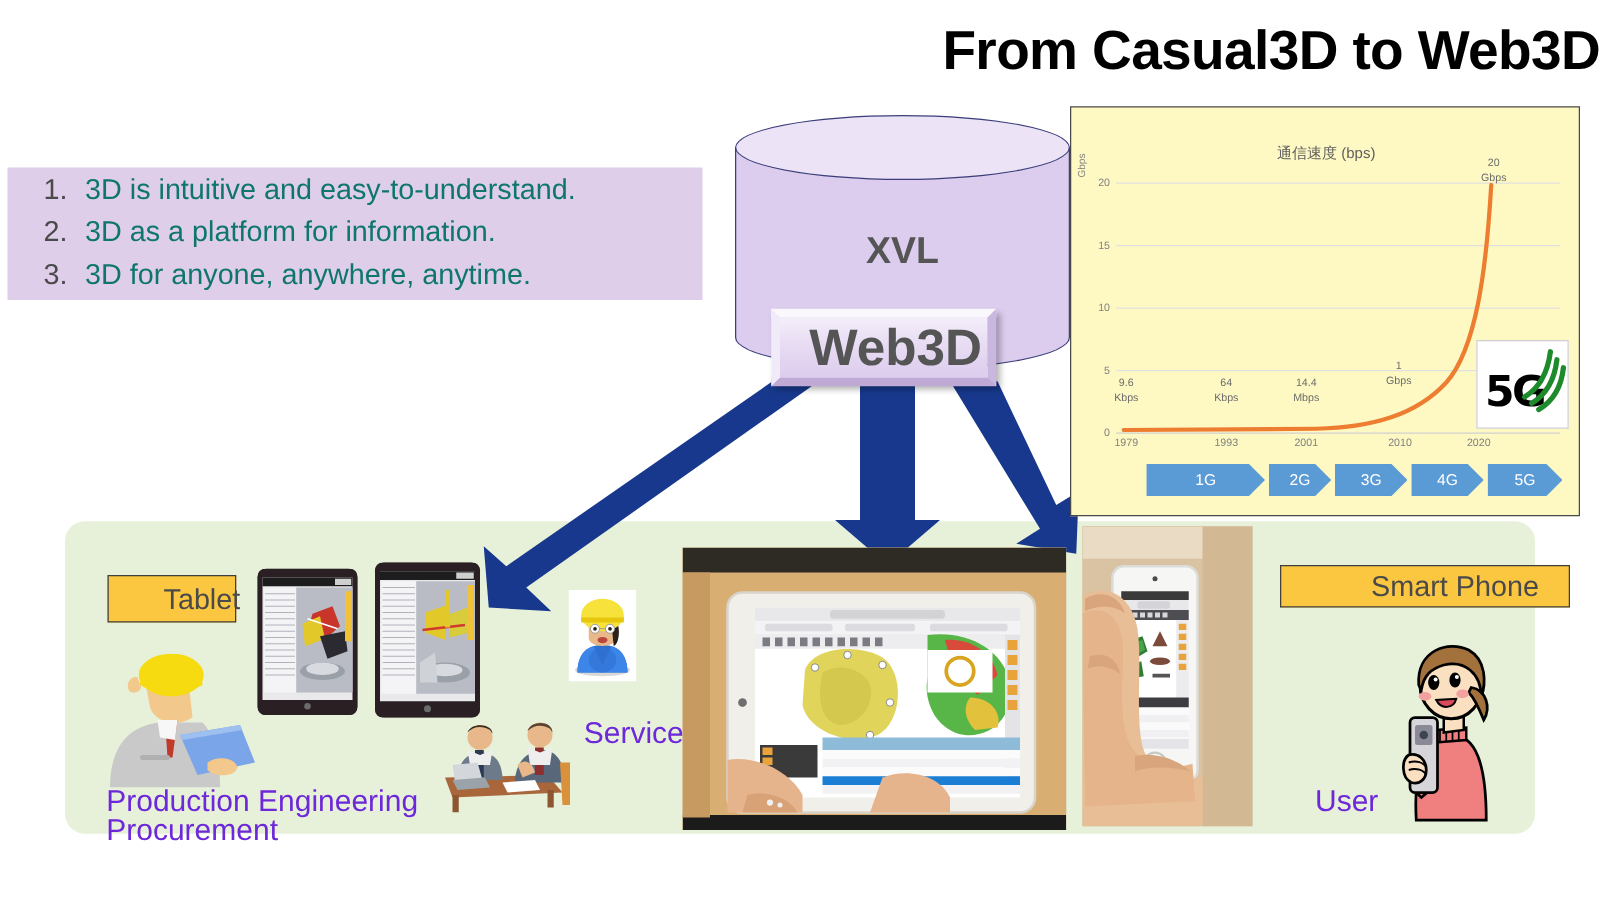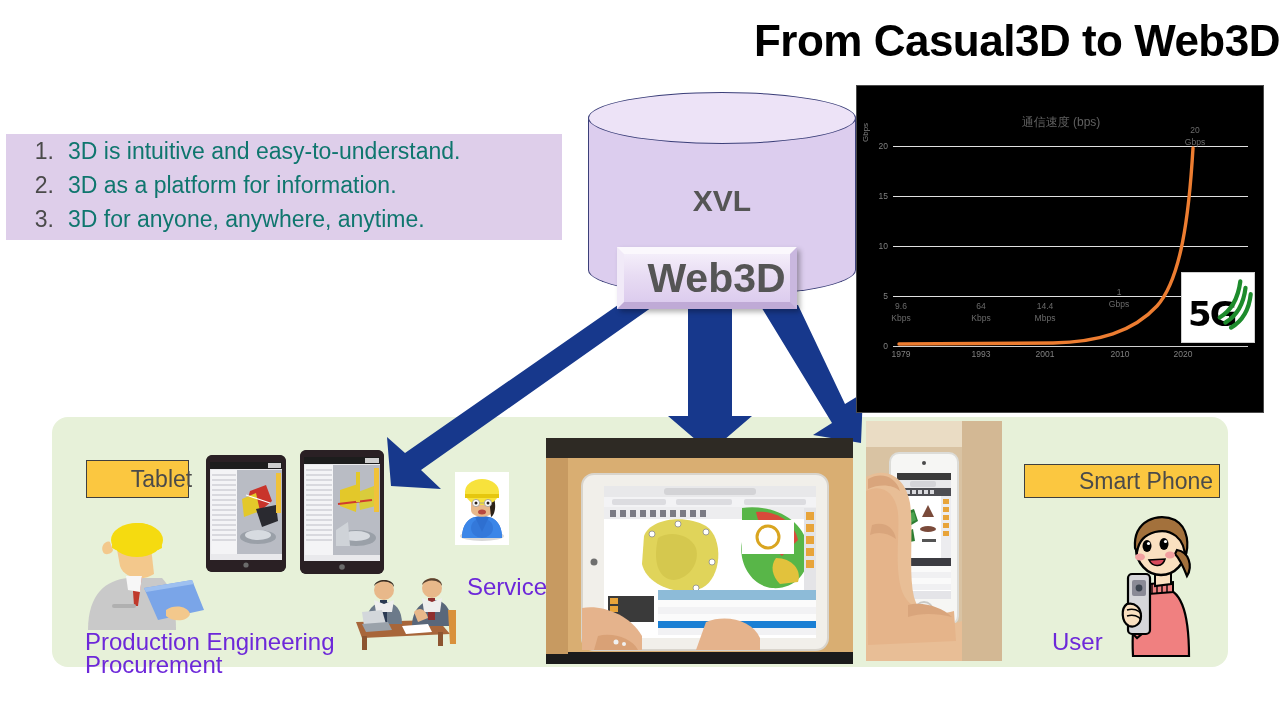--- a/index.html
+++ b/index.html
@@ -72,21 +72,21 @@
     z-index: 6;
   }
   .web3d span { font-size: 41px; font-weight: bold; color: #555555; line-height: 1; margin-left: 19px; }
 
   
   .arrows { position: absolute; left:0; top:0; width:1280px; height:720px; z-index:4; }
 
   
   .chart-box {
     position: absolute; left: 856px; top: 85px; width: 408px; height: 328px;
-    background: #000000; border: 1px solid #4a4a4a;
+    background: #fef9c3; border: 1px solid #4a4a4a;
     z-index: 5;
   }
   .chart-title {
     position: absolute; left: 0; top: 28px; width: 408px; text-align: center;
     font-size: 12px; color: #606060;
   }
   .ylabel {
     position: absolute; left: 4px; top: 56px;
     font-size: 8px; color: #808080;
     transform: rotate(-90deg); transform-origin: left top;
@@ -130,21 +130,21 @@
   .green {
     position: absolute; left: 52px; top: 417px; width: 1176px; height: 250px;
     background: #E7F1D9; border-radius: 16px;
   }
   .badge {
     position: absolute; background: #FBC740; border: 1.5px solid #3f3f3f;
     display: flex; align-items: center; justify-content: center;
     color: #4a4a4a; font-size: 23px; padding-left: 48px;
   }
   .badge-tablet { left: 86px; top: 460px; width: 103px; height: 38px; z-index: 6; }
-  .badge-phone { left: 1024px; top: 464px; width: 196px; height: 34px; z-index: 6; }
+  .badge-phone { left: 1024px; top: 452px; width: 232px; height: 34px; z-index: 6; }
 
   .cap { position: absolute; color: #6d28d9; font-size: 24px; line-height: 23px; z-index: 6; }
   .cap-pe { left: 85px; top: 630px; width: 300px; }
   .cap-service { left: 467px; top: 575px; }
   .cap-user { left: 1052px; top: 630px; }
 
   .photo { position: absolute; z-index: 6; overflow: hidden; background: #c9ad86; }
   .photo-mid { left: 546px; top: 438px; width: 307px; height: 226px; }
   .photo-phone { left: 866px; top: 421px; width: 136px; height: 240px; }
 
@@ -243,20 +243,27 @@
       <div class="dlabel" style="left:302px; top:-22px">
         <div>20</div>
         <div>Gbps</div>
       </div>
 
       <svg class="curve" viewBox="0 0 355 200" preserveAspectRatio="none">
         <path d="M 6 198 L 160 197 C 205 196, 240 186, 264 160 C 288 133, 296 70, 300 2" fill="none" stroke="#ED7D31" stroke-width="3.4" stroke-linecap="round"></path>
       </svg>
     </div>
 
+    <div class="genband" style="left:60px; top:285px; width:330px;">
+      <div class="gen" style="left:0px;   width:95px;">1G</div>
+      <div class="gen" style="left:98px;  width:50px;">2G</div>
+      <div class="gen" style="left:151px; width:58px;">3G</div>
+      <div class="gen" style="left:212px; width:58px;">4G</div>
+      <div class="gen" style="left:273px; width:60px;">5G</div>
+    </div>
   </div>
 
   <div class="logo5g">
     <div class="txt">5G</div>
     <svg width="74" height="71" style="position:absolute;left:0;top:0">
       <g transform="rotate(-25 46 34)">
         <path d="M34 40 Q54 38 68 16" stroke="#1D8B2C" stroke-width="4.2" fill="none" stroke-linecap="round"></path>
         <path d="M37 47 Q57 45 70 24" stroke="#1D8B2C" stroke-width="4.2" fill="none" stroke-linecap="round"></path>
         <path d="M40 54 Q60 52 72 32" stroke="#1D8B2C" stroke-width="4.2" fill="none" stroke-linecap="round"></path>
       </g>

